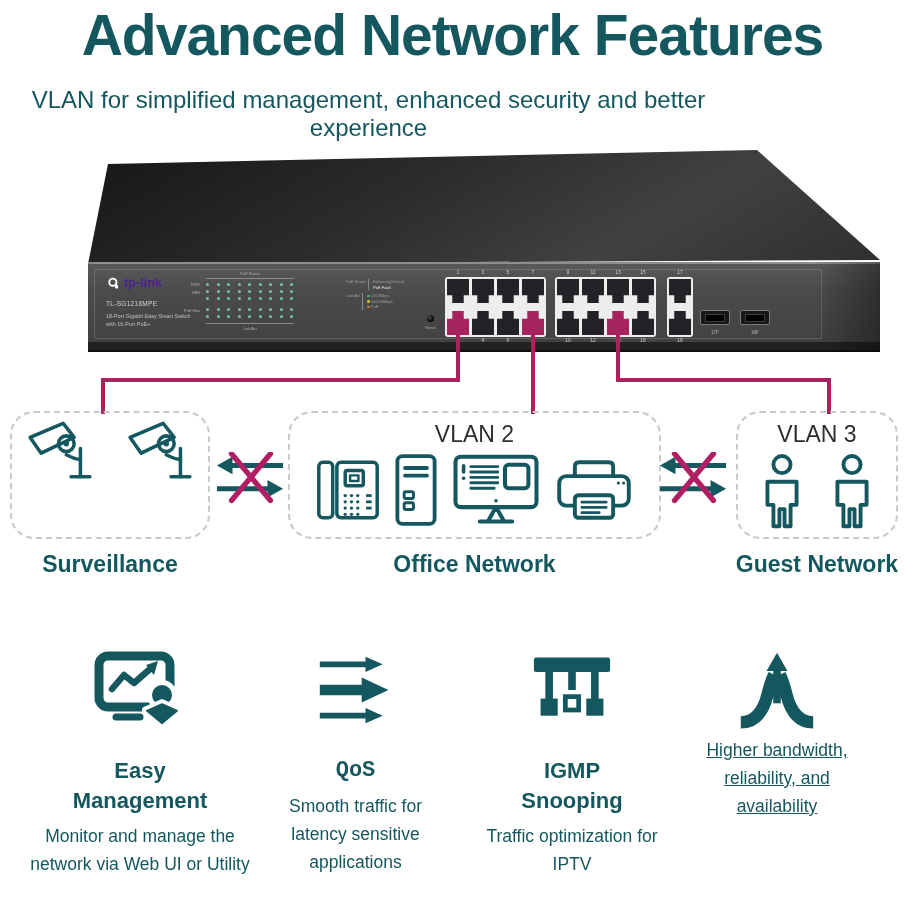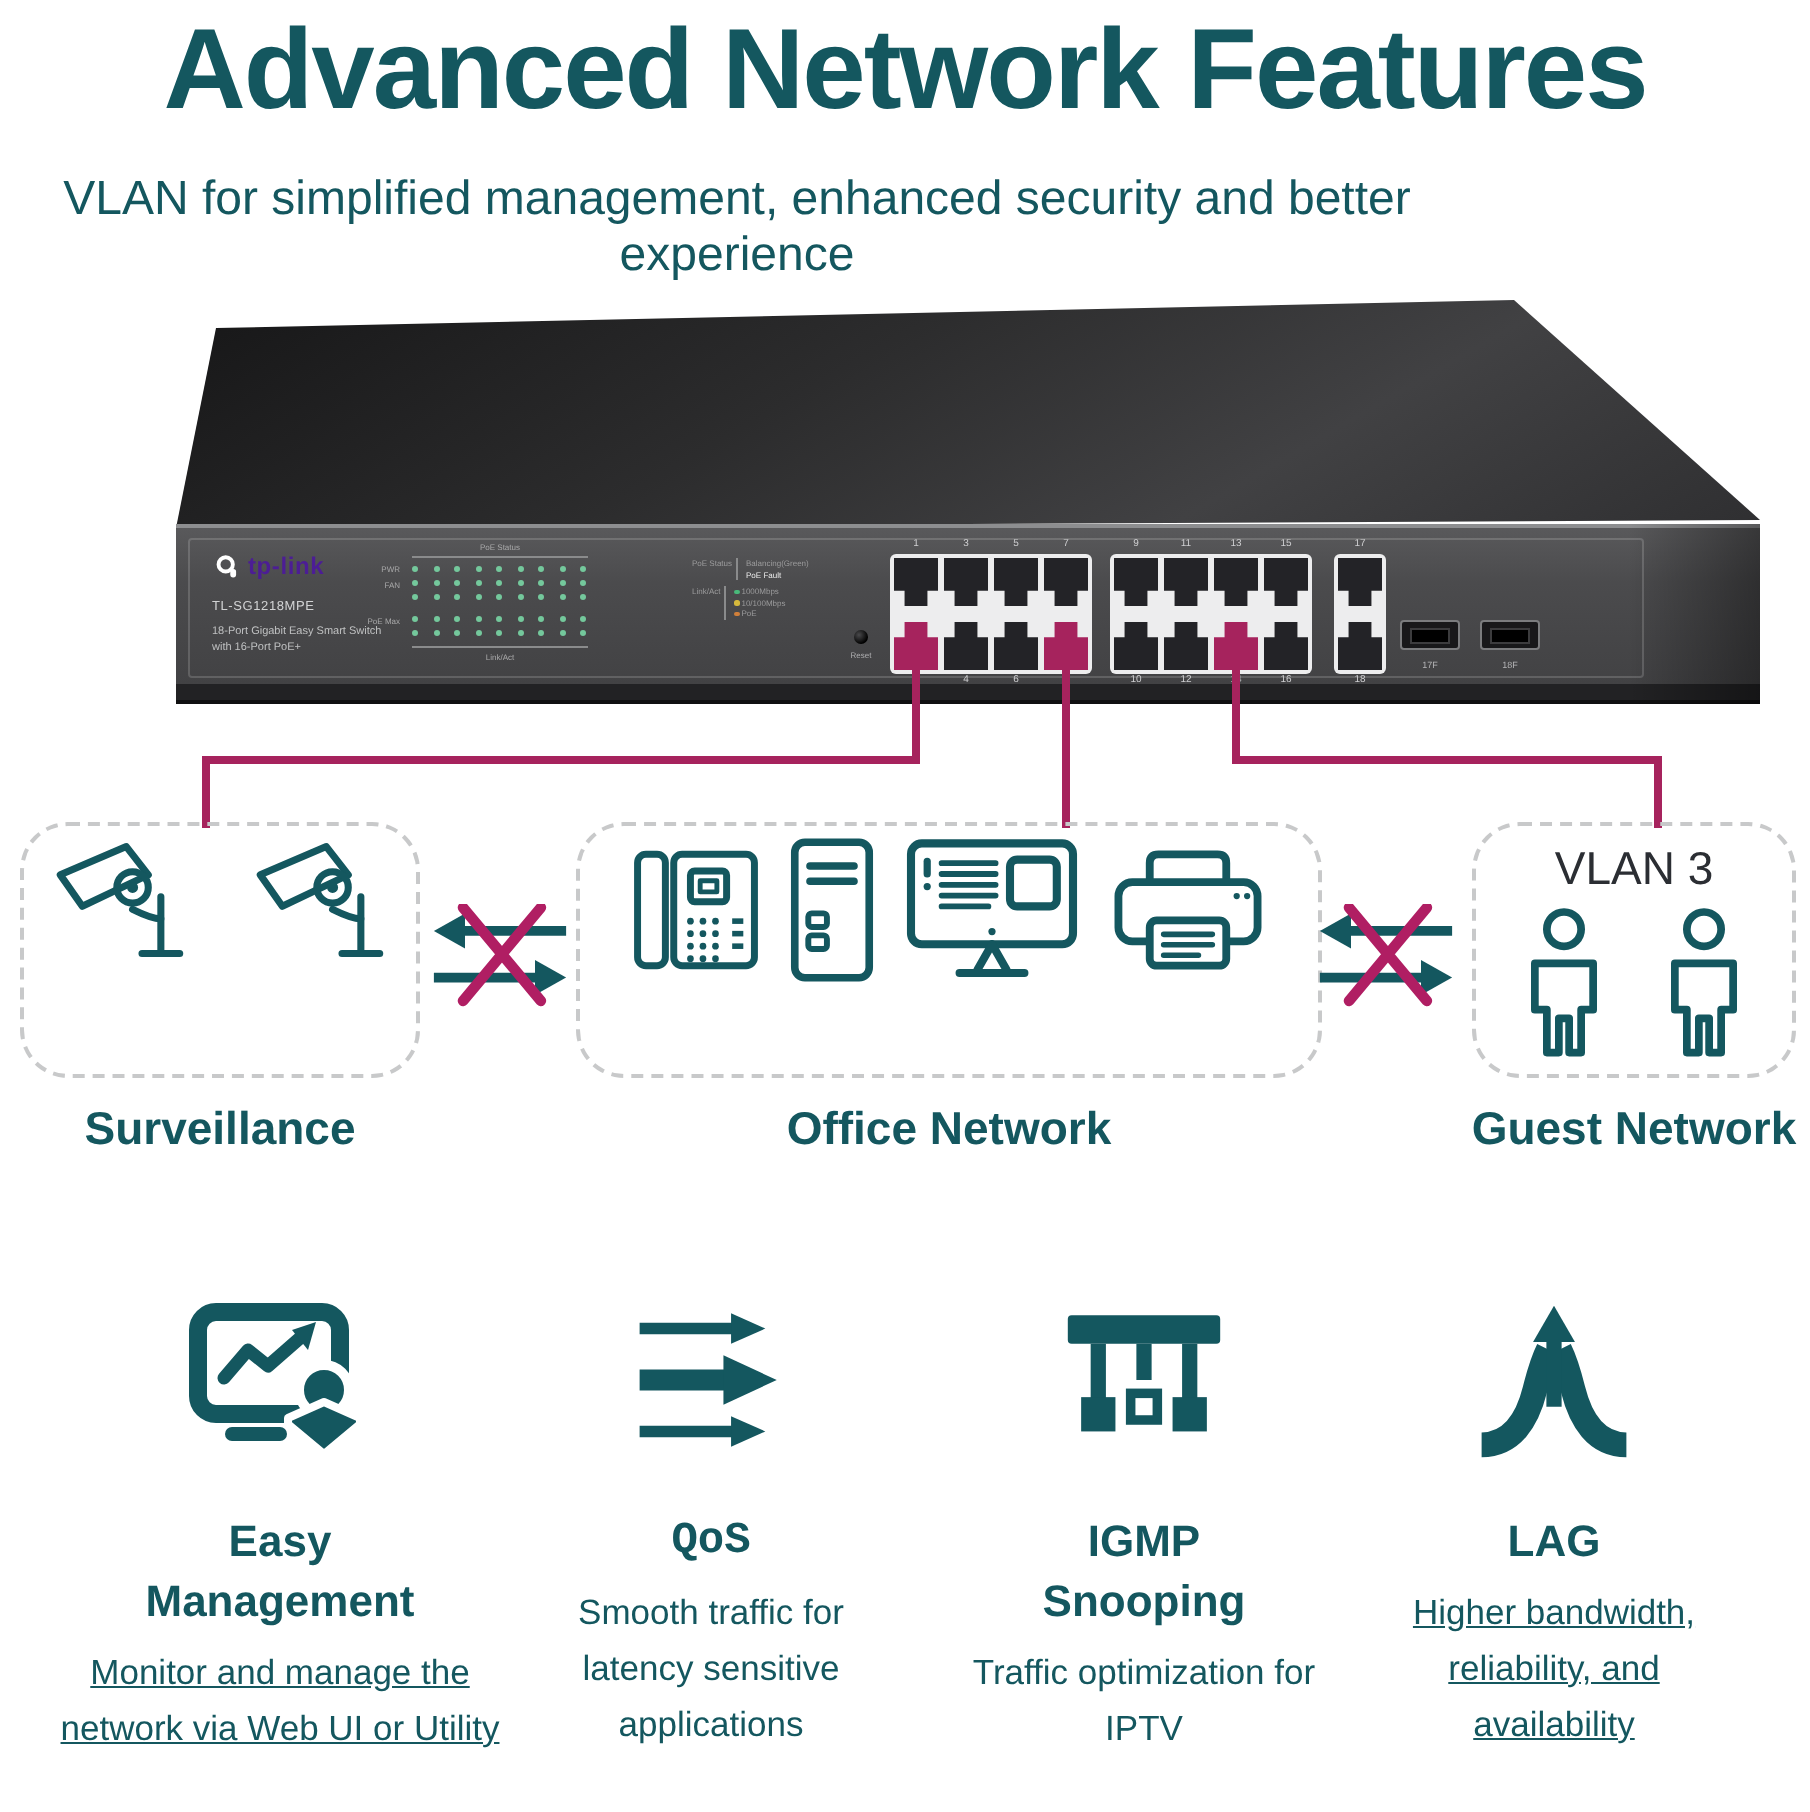--- a/index.html
+++ b/index.html
@@ -274,20 +274,21 @@
 
   <svg class="nox" style="left:215px;" viewBox="0 0 72 58">
     <path d="M70 13 H14" stroke="#14575f" stroke-width="5"></path>
     <path d="M18 4 L2 13 L18 22 Z" fill="#14575f"></path>
     <path d="M2 37 H58" stroke="#14575f" stroke-width="5"></path>
     <path d="M54 28 L70 37 L54 46 Z" fill="#14575f"></path>
     <path d="M17 1 L57 49 M57 1 L17 49" stroke="#b01e63" stroke-width="5.5" stroke-linecap="round"></path>
   </svg>
 
   <div class="vbox" style="left:288px;width:373px;">
+    <div class="vname">VLAN 2</div>
     <div class="vicons">
       <svg width="64" height="70" viewBox="0 0 92 92" fill="none" stroke="#14575f" stroke-width="5" stroke-linejoin="round" stroke-linecap="round">
         <rect x="4" y="6" width="20" height="80" rx="6"></rect>
         <rect x="30" y="6" width="58" height="80" rx="6"></rect>
         <rect x="42" y="18" width="26" height="22" rx="3"></rect>
         <rect x="49" y="25" width="12" height="8" stroke-width="3.5"></rect>
         <g fill="#14575f" stroke="none">
           <circle cx="42" cy="54" r="2.4"></circle>
             <circle cx="51" cy="54" r="2.4"></circle>
             <circle cx="60" cy="54" r="2.4"></circle>
@@ -362,21 +363,21 @@
       <svg width="92" height="82" viewBox="0 0 92 82">
         <rect x="5" y="7" width="71" height="51" rx="9" fill="none" stroke="#14575f" stroke-width="9"></rect>
         <path d="M18 40 L30 26 L40 34 L56 20" fill="none" stroke="#14575f" stroke-width="6.5" stroke-linecap="round" stroke-linejoin="round"></path>
         <path d="M64 12 L52 16 L60 26 Z" fill="#14575f"></path>
         <path d="M22 68 H46" stroke="#14575f" stroke-width="7" stroke-linecap="round"></path>
         <circle cx="68" cy="46" r="12.5" fill="#14575f" stroke="#fff" stroke-width="5"></circle>
         <path d="M50 60 L68 52 L86 60 L86 63 L68 78 L50 63 Z" fill="#14575f" stroke="#fff" stroke-width="4" stroke-linejoin="round"></path>
       </svg>
     </div>
     <div class="ftitle" style="max-width:165px;">Easy Management</div>
-    <div class="fdesc" style="max-width:230px;text-decoration:underline;">Monitor and manage the network via Web UI or Utility</div>
+    <div class="fdesc" style="max-width:230px;">Monitor and manage the network via Web UI or Utility</div>
   </div>
 
   <div class="feature" style="left:258px;width:195px;">
     <div class="ficon">
       <svg width="80" height="72" viewBox="0 0 84 74">
         <path d="M4 10 H54" stroke="#14575f" stroke-width="6"></path>
         <path d="M52 2 L70 10 L52 18 Z" fill="#14575f"></path>
         <path d="M4 37 H50" stroke="#14575f" stroke-width="11"></path>
         <path d="M48 24 L76 37 L48 50 Z" fill="#14575f"></path>
         <path d="M4 64 H54" stroke="#14575f" stroke-width="6"></path>
@@ -405,17 +406,16 @@
 
   <div class="feature" style="left:672px;width:210px;">
     <div class="ficon">
       <svg width="82" height="80" viewBox="0 0 84 84">
         <path d="M4 76 C20 76 28 63 32 47 C34.5 37 36.5 31 39 26" fill="none" stroke="#14575f" stroke-width="13"></path>
         <path d="M80 76 C64 76 56 63 52 47 C49.5 37 47.5 31 45 26" fill="none" stroke="#14575f" stroke-width="13"></path>
         <path d="M42 56 V22" stroke="#14575f" stroke-width="8"></path>
         <path d="M42 3 L31 22 H53 Z" fill="#14575f"></path>
       </svg>
     </div>
-    <div class="ftitle" style="max-width:180px;">LAG</div>
     <div class="fdesc" style="max-width:185px;text-decoration:underline;">Higher bandwidth, reliability, and availability</div>
   </div>
 
 </div>
 
 </body></html>

